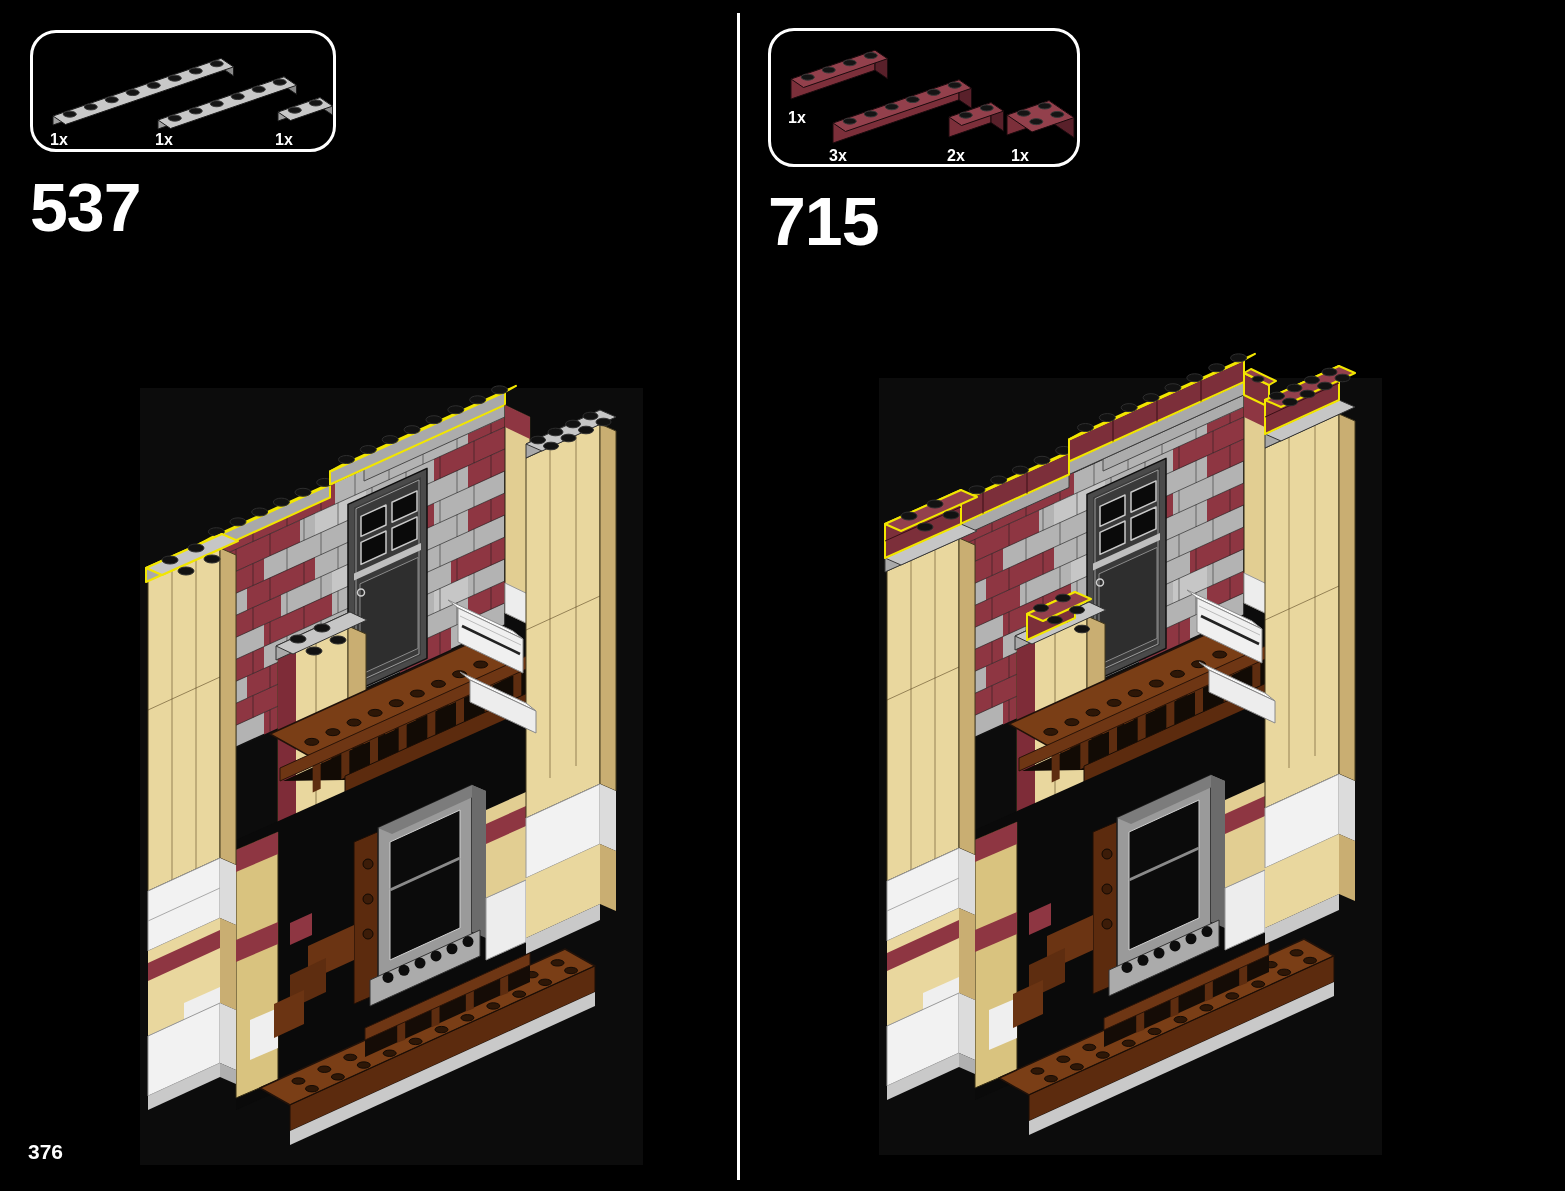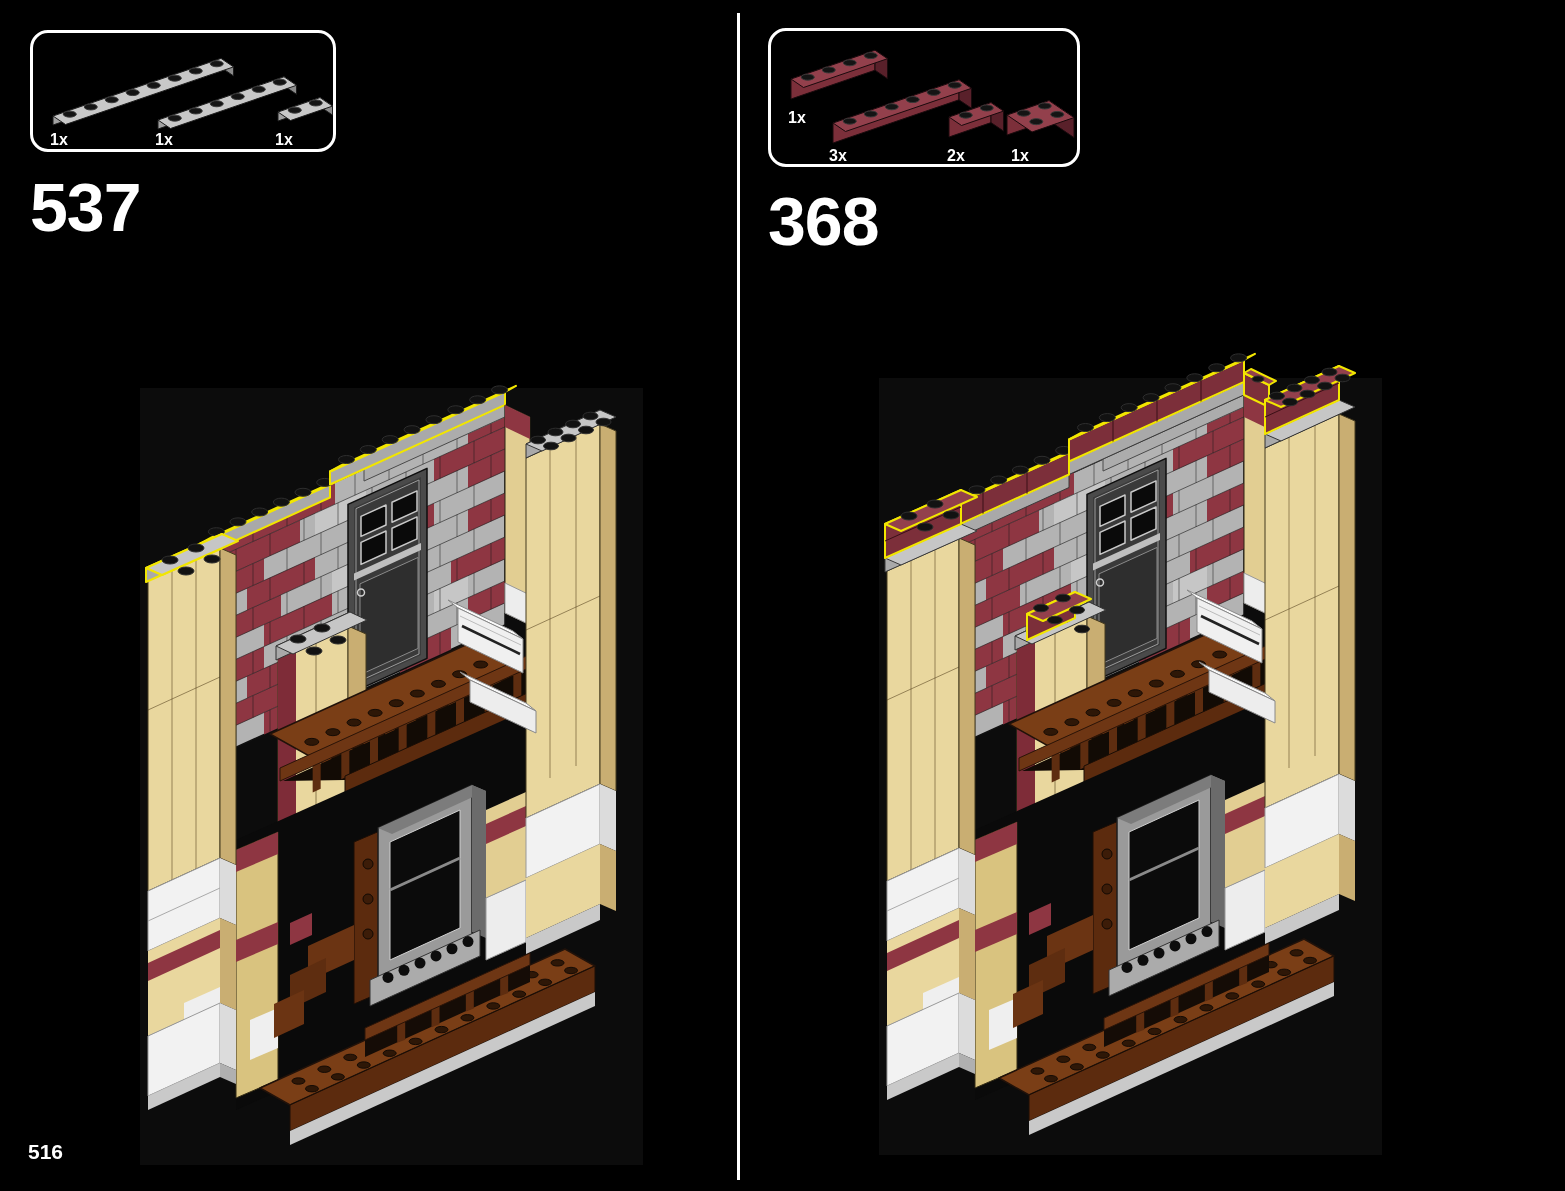--- a/index.html
+++ b/index.html
@@ -1,18 +1,18 @@
 <!DOCTYPE html>
 <html><head>
 <meta charset="utf-8">
 <style>
   html,body{margin:0;padding:0;background:#000;}
   #page{position:relative;width:1565px;height:1191px;background:#000;overflow:hidden;
         font-family:"Liberation Sans", sans-serif;}
-  .callout{position:absolute;border:3px solid #fff;border-radius:18px;box-sizing:border-box;}
+  .callout{position:absolute;border:3px solid #fff;border-radius:26px;box-sizing:border-box;}
   .stepnum{position:absolute;color:#fff;font-weight:bold;font-size:68px;letter-spacing:-1px;}
   .pagenum{position:absolute;color:#fff;font-weight:600;font-size:21px;}
   .divider{position:absolute;background:#fff;}
   svg text{font-family:"Liberation Sans", sans-serif;}
 </style>
 </head>
 <body>
 
 <div id="page">
 
@@ -93,21 +93,21 @@
           <ellipse cx="273.75" cy="74.95" rx="6.5" ry="3" fill="#141414" stroke="#383838" stroke-width="1"></ellipse>
           <ellipse cx="265.25" cy="90.65" rx="6.5" ry="3" fill="#141414" stroke="#383838" stroke-width="1"></ellipse>
           <ellipse cx="286.25" cy="83.45" rx="6.5" ry="3" fill="#141414" stroke="#383838" stroke-width="1"></ellipse>
         </g>
         <text x="17" y="92" fill="#fff" font-size="16" font-weight="bold">1x</text>
         <text x="58" y="130" fill="#fff" font-size="16" font-weight="bold">3x</text>
         <text x="176" y="130" fill="#fff" font-size="16" font-weight="bold">2x</text>
         <text x="240" y="130" fill="#fff" font-size="16" font-weight="bold">1x</text>
       </svg>
   </div>
-  <div class="stepnum" style="left:768px;top:182px">368</div>
+  <div class="stepnum" style="left:768px;top:182px">715</div>
 
   <div class="divider" style="left:737px;top:13px;width:3px;height:1167px"></div>
 
   <svg id="build537" style="position:absolute;left:140px;top:335px" width="520" height="830" viewBox="0 -45 520 830">
       <polygon points="-2,8 503,8 503,796 -2,796" fill="#0C0C0C" stroke="none" stroke-width="1" stroke-linejoin="round"></polygon>
       <g>
         <polygon points="45,170.475 365,24.875 365,244.875 45,390.475" fill="#B3B3B3" stroke="#101010" stroke-width="1.5" stroke-linejoin="round"></polygon>
         <polygon points="45,170.475 90,150 90,370 45,390.475" fill="#8E3642" stroke="none" stroke-width="1" stroke-linejoin="round"></polygon>
         <polygon points="90,150 195,102.225 195,124.225 90,172" fill="#8E3642" stroke="none" stroke-width="1" stroke-linejoin="round"></polygon>
         <polygon points="328,41.709999999999994 365,24.875 365,46.875 328,63.709999999999994" fill="#8E3642" stroke="none" stroke-width="1" stroke-linejoin="round"></polygon>
@@ -816,14 +816,14 @@
       <g>
         <polygon points="318,228 383,259 373,251 308,220" fill="#FAFAFA" stroke="#888" stroke-width="1" stroke-linejoin="round"></polygon>
         <polygon points="318,228 383,259 383,293 318,262" fill="#F0F0F0" stroke="#888" stroke-width="1" stroke-linejoin="round"></polygon>
         <line x1="322" y1="246" x2="380" y2="274" stroke="#222" stroke-width="2.5"></line>
         <line x1="320" y1="236" x2="381" y2="265" stroke="#bbb" stroke-width="1"></line>
         <polygon points="330,300 396,331 386,323 320,292" fill="#F8F8F8" stroke="#888" stroke-width="1" stroke-linejoin="round"></polygon>
         <polygon points="330,300 396,331 396,353 330,322" fill="#EDEDED" stroke="#888" stroke-width="1" stroke-linejoin="round"></polygon>
       </g>
     </svg>
 
-  <div class="pagenum" style="left:28px;top:1140px">516</div>
+  <div class="pagenum" style="left:28px;top:1140px">376</div>
 </div>
 
 </body></html>

